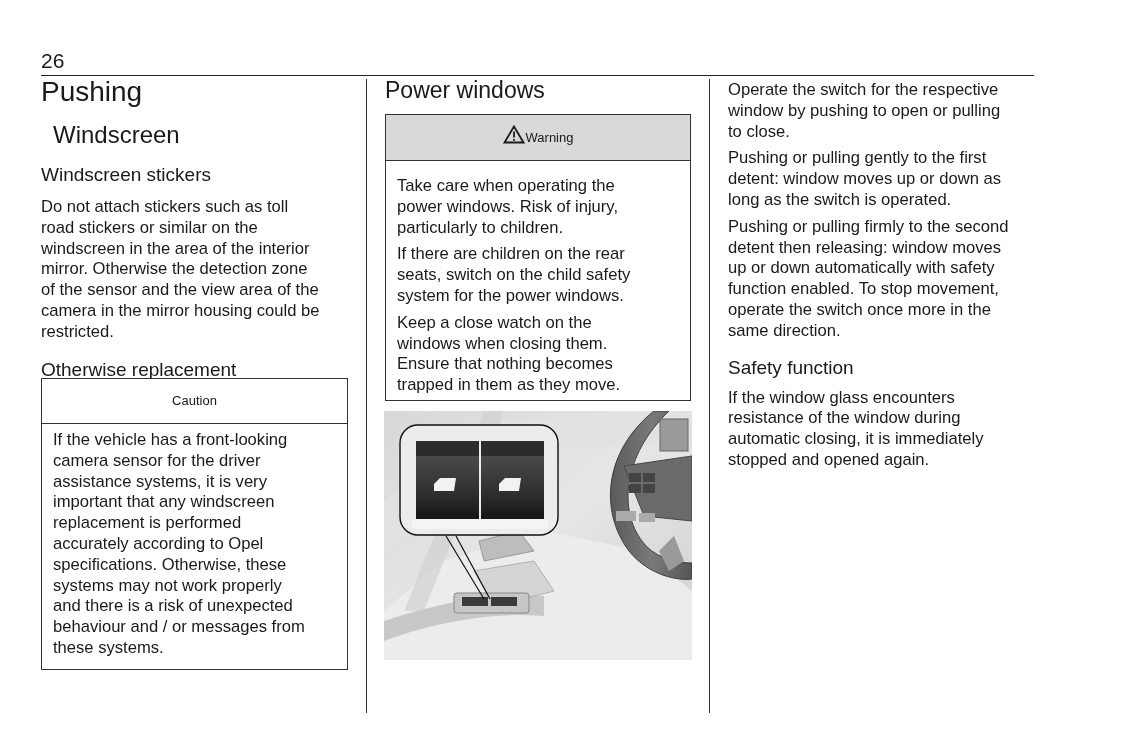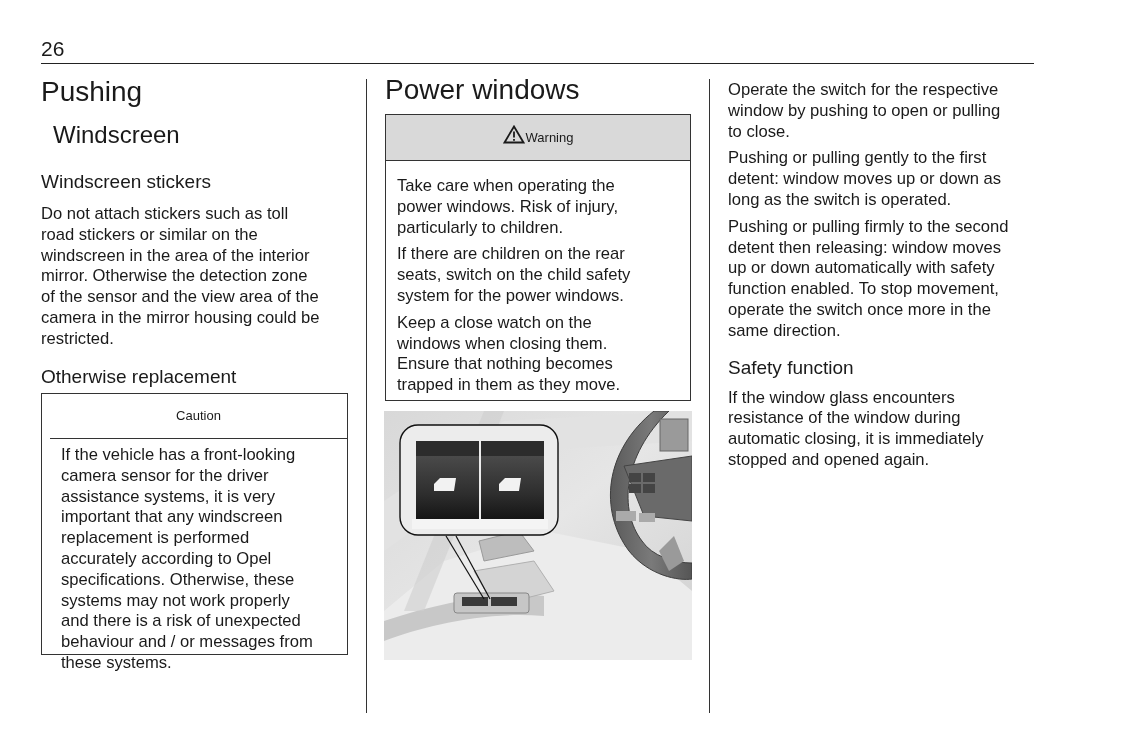--- a/index.html
+++ b/index.html
@@ -1,27 +1,27 @@
 <!DOCTYPE html>
 <html><head>
   <meta charset="utf-8">
   <style>
     html, body { margin: 0; padding: 0; background: #ffffff; }
     body { width: 1123px; height: 750px; position: relative; overflow: hidden;
            font-family: "Liberation Sans", sans-serif; color: #1a1a1a; }
-    .page-header { position: absolute; left: 41px; top: 35px; width: 993px; height: 28px;
+    .page-header { position: absolute; left: 41px; top: 47px; width: 993px; height: 28px;
                    border-bottom: 1.3px solid #222; }
     .page-num { position: absolute; left: 0; top: 2px; font-size: 21px; }
     .chapter { position: absolute; left: 92px; top: 2px; font-size: 21px; }
     .divider { position: absolute; width: 1px; background: #333; }
     .col { position: absolute; }
     .h1 { font-size: 28px; line-height: 32px; margin: 0; font-weight: normal; }
     .h2 { font-size: 24px; line-height: 28px; margin: 12px; font-weight: normal; }
     .h3 { font-size: 19px; line-height: 22px; margin: 0; font-weight: normal; }
-    .h-power { font-size: 28px; line-height: 28px; margin: 0; font-weight: normal; }
+    .h-power { font-size: 23px; line-height: 28px; margin: 0; font-weight: normal; }
     .p { font-size: 16.6px; line-height: 20.8px; margin: 0; white-space: pre-line; }
     .box { position: absolute; border: 1.3px solid #333; box-sizing: border-box; background: #fff; }
     .box-head { border-bottom: 1.3px solid #333; text-align: center; font-size: 13px; }
     .box-head.gray { background: #d9d9d9; }
     .box-body { padding: 6px 11px 0 11px; }
     .box-body .p + .p { margin-top: 6px; }
     .warn-icon { display: inline-block; vertical-align: -2px; margin-right: 1px; }
     .illus { position: absolute; left: 384px; top: 411px; width: 308px; height: 249px; overflow: hidden; }
   </style>
 </head>
@@ -30,32 +30,32 @@
 <div class="page-header">
   <span class="page-num">26</span>
 </div>
 
 <div class="divider" style="left:366px; top:79px; height:634px;"></div>
 <div class="divider" style="left:709px; top:79px; height:634px;"></div>
 
 <div class="col" style="left:41px; top:76px; width:310px;">
   <h1 class="h1">Pushing</h1>
   <h2 class="h2" style="margin-top:13px;">Windscreen</h2>
-  <h3 class="h3" style="margin-top:22px;">Windscreen stickers</h3>
+  <h3 class="h3" style="margin-top:15px;">Windscreen stickers</h3>
   <p class="p" style="margin-top:11px;">Do not attach stickers such as toll
 road stickers or similar on the
 windscreen in the area of the interior
 mirror. Otherwise the detection zone
 of the sensor and the view area of the
 camera in the mirror housing could be
 restricted.</p>
   <h3 class="h3" style="margin-top:16px;">Otherwise replacement</h3>
 </div>
 
-<div class="box" style="left:41px; top:393px; width:307px; height:262px;padding-left:8px;">
+<div class="box" style="left:41px; top:378px; width:307px; height:292px;">
   <div class="box-head" style="height:44px; line-height:44px;">
     <span>Caution</span>
   </div>
   <div class="box-body">
     <p class="p">If the vehicle has a front-looking
 camera sensor for the driver
 assistance systems, it is very
 important that any windscreen
 replacement is performed
 accurately according to Opel

